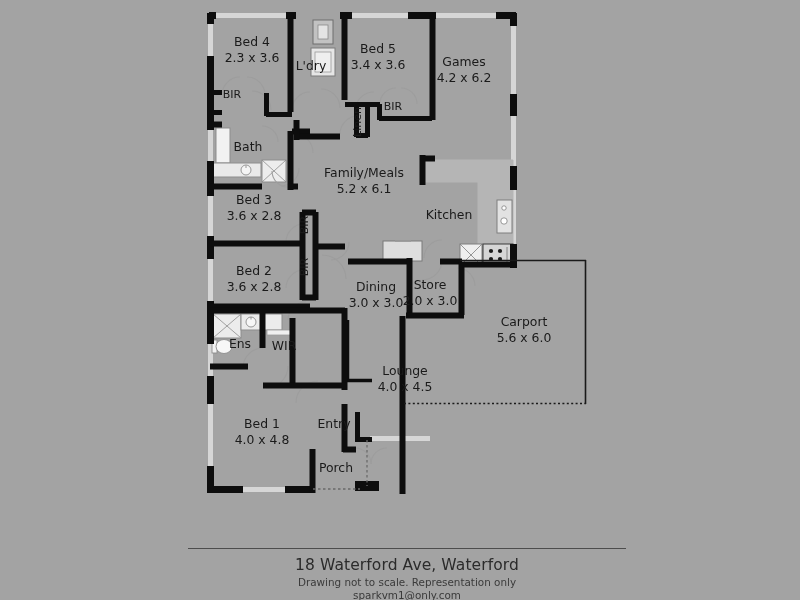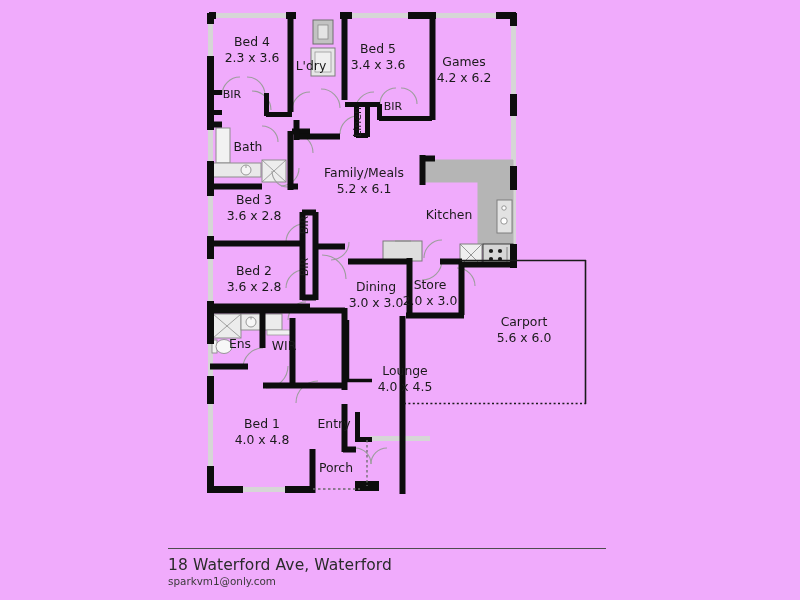--- a/index.html
+++ b/index.html
@@ -9,32 +9,33 @@
     background: #ffffff;
     width: 800px;
     height: 600px;
     overflow: hidden;
     font-family: "DejaVu Sans", "Liberation Sans", sans-serif;
   }
   #page {
     position: relative;
     width: 800px;
     height: 600px;
-    background: #f0abfc;
+    background: #a3a3a3;
   }
   #plan-svg {
     position: absolute;
     left: 0;
     top: 0;
   }
   .caption-block {
     position: absolute;
-    left: 168px;
+    left: 188px;
     top: 548px;
     width: 438px;
+    text-align: center;
   }
   .cap-rule {
     width: 438px;
     height: 1px;
     background: #4d4d4d;
     margin: 0;
   }
   .cap-title {
     font-size: 15.5px;
     color: #2b2b2b;
@@ -357,16 +358,17 @@
         <text x="393" y="110">BIR</text>
         <text x="361" y="122" transform="rotate(-90 361 122)">Linen</text>
         <text x="308" y="225" transform="rotate(-90 308 225)">BIR</text>
         <text x="308" y="267" transform="rotate(-90 308 267)">BIR</text>
       </g>
   </svg>
 
   <div class="caption-block">
     <div class="cap-rule"></div>
     <div class="cap-title">18 Waterford Ave, Waterford</div>
+    <div class="cap-sub">Drawing not to scale. Representation only</div>
     <div class="cap-mail">sparkvm1@only.com</div>
   </div>
 
 </div>
 
 </body></html>

